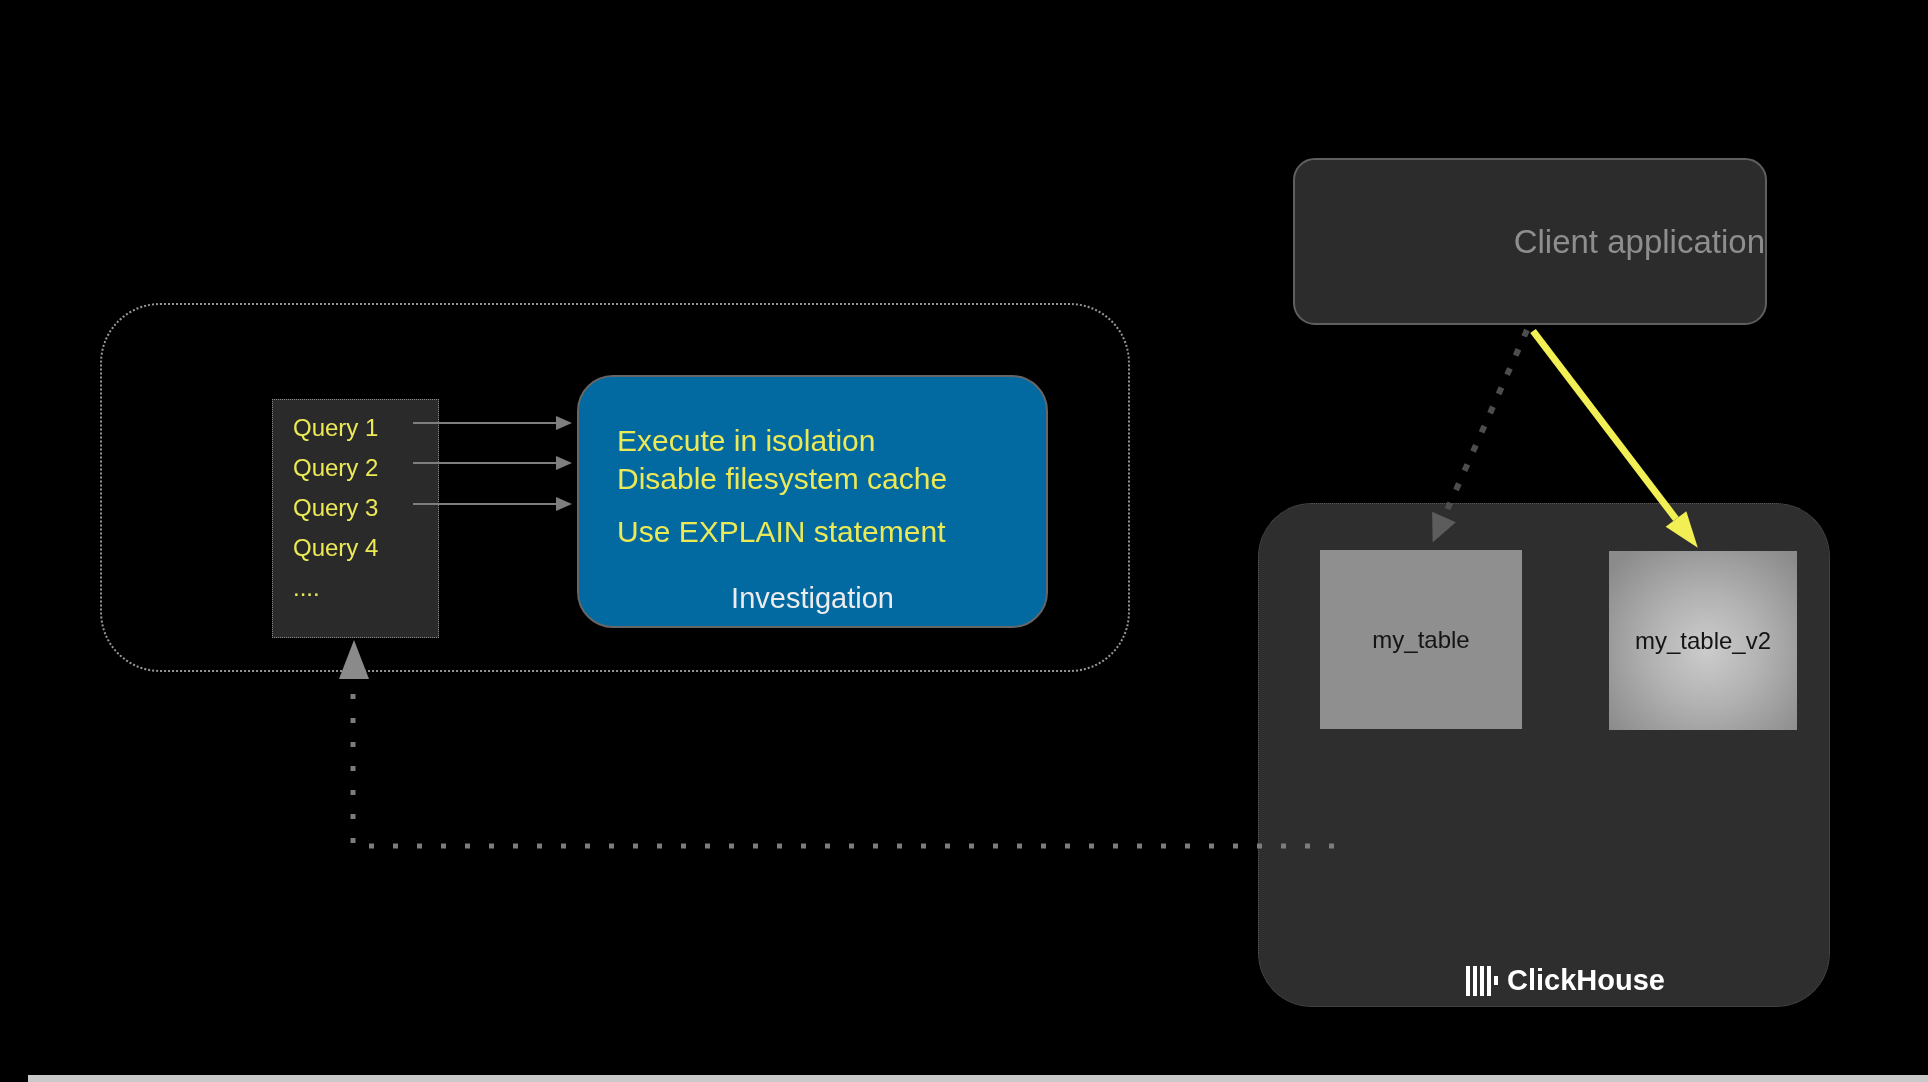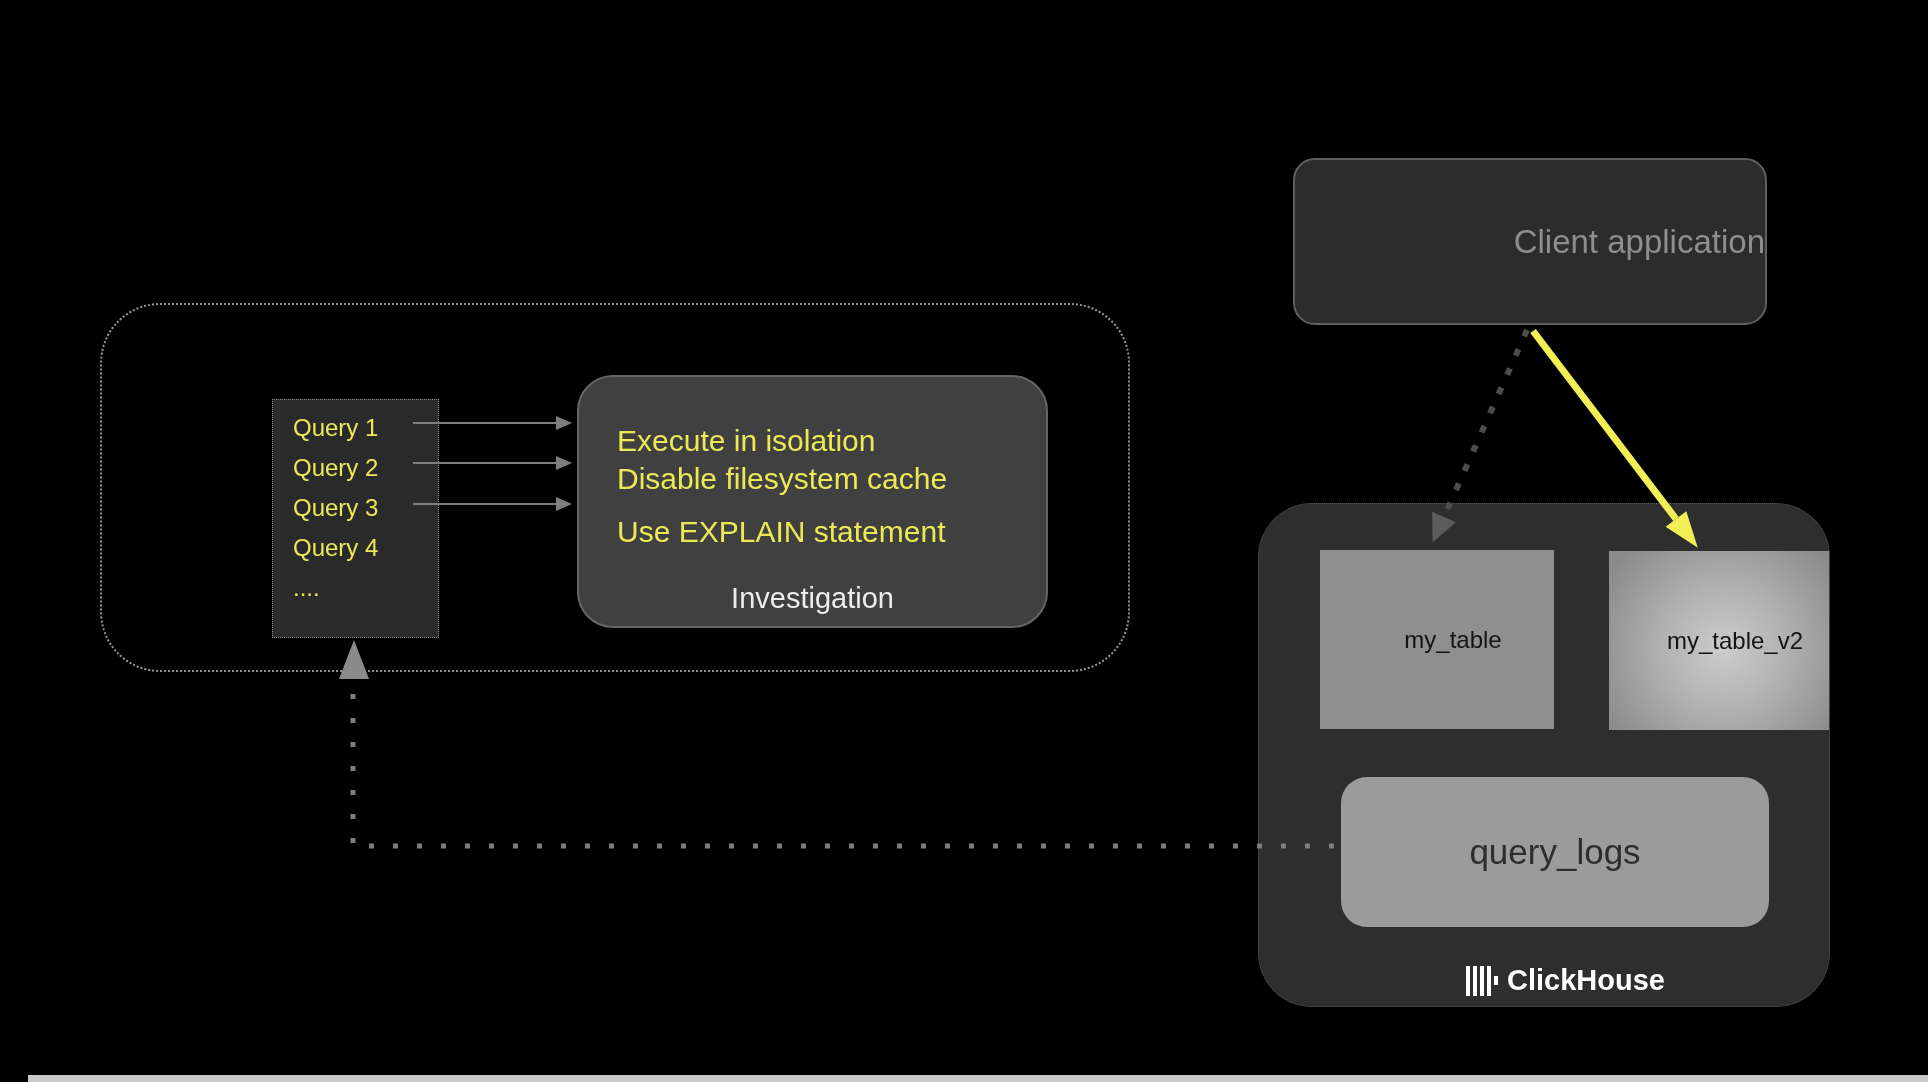--- a/index.html
+++ b/index.html
@@ -32,21 +32,21 @@
   .query-row {
     height: 40px; line-height: 40px;
     color: #ece957;
     font-size: 24px;
     white-space: nowrap;
   }
 
   
   .inv-box {
     left: 577px; top: 375px; width: 471px; height: 253px;
-    background: #404040;
+    background: #0369a1;
     border: 2px solid #666666;
     border-radius: 36px;
     box-sizing: border-box;
   }
   .inv-note {
     position: absolute; left: 38px;
     color: #ece957; font-size: 30px; white-space: nowrap;
   }
   .inv-note.n0 { top: 47px; }
   .inv-note.n1 { top: 85px; }
@@ -72,21 +72,21 @@
   .ch-container {
     left: 1258px; top: 503px; width: 572px; height: 504px;
     background: #2e2e2e;
     border: 1px dotted #555555;
     border-radius: 54px;
     box-sizing: border-box;
   }
   .table-box {
     position: absolute;
     display: flex; align-items: center; justify-content: center;
-    color: #141414; font-size: 24px; padding-left: 32px;
+    color: #141414; font-size: 24px;
   }
   .my-table {
     left: 61px; top: 46px; width: 202px; height: 179px;
     background: #8f8f8f;
   }
   .my-table-v2 {
     left: 350px; top: 47px; width: 188px; height: 179px;
     background: radial-gradient(circle at 52% 55%, #cccccc 0%, #b2b2b2 40%, #8b8b8b 90%);
   }
   .query-logs {
@@ -146,23 +146,20 @@
     <span>Client application</span>
   </div>
 
   <div class="abs ch-container">
     <div class="table-box my-table">
       <span>my_table</span>
     </div>
     <div class="table-box my-table-v2">
       <span>my_table_v2</span>
     </div>
-    <div class="query-logs">
-      <span>query_logs</span>
-    </div>
     <div class="brand">
       <div class="bars-icon">
         <div class="b b1"></div>
           <div class="b b2"></div>
           <div class="b b3"></div>
           <div class="b b4"></div>
         <div class="dot"></div>
       </div>
       <div class="wordmark">ClickHouse</div>
     </div>

